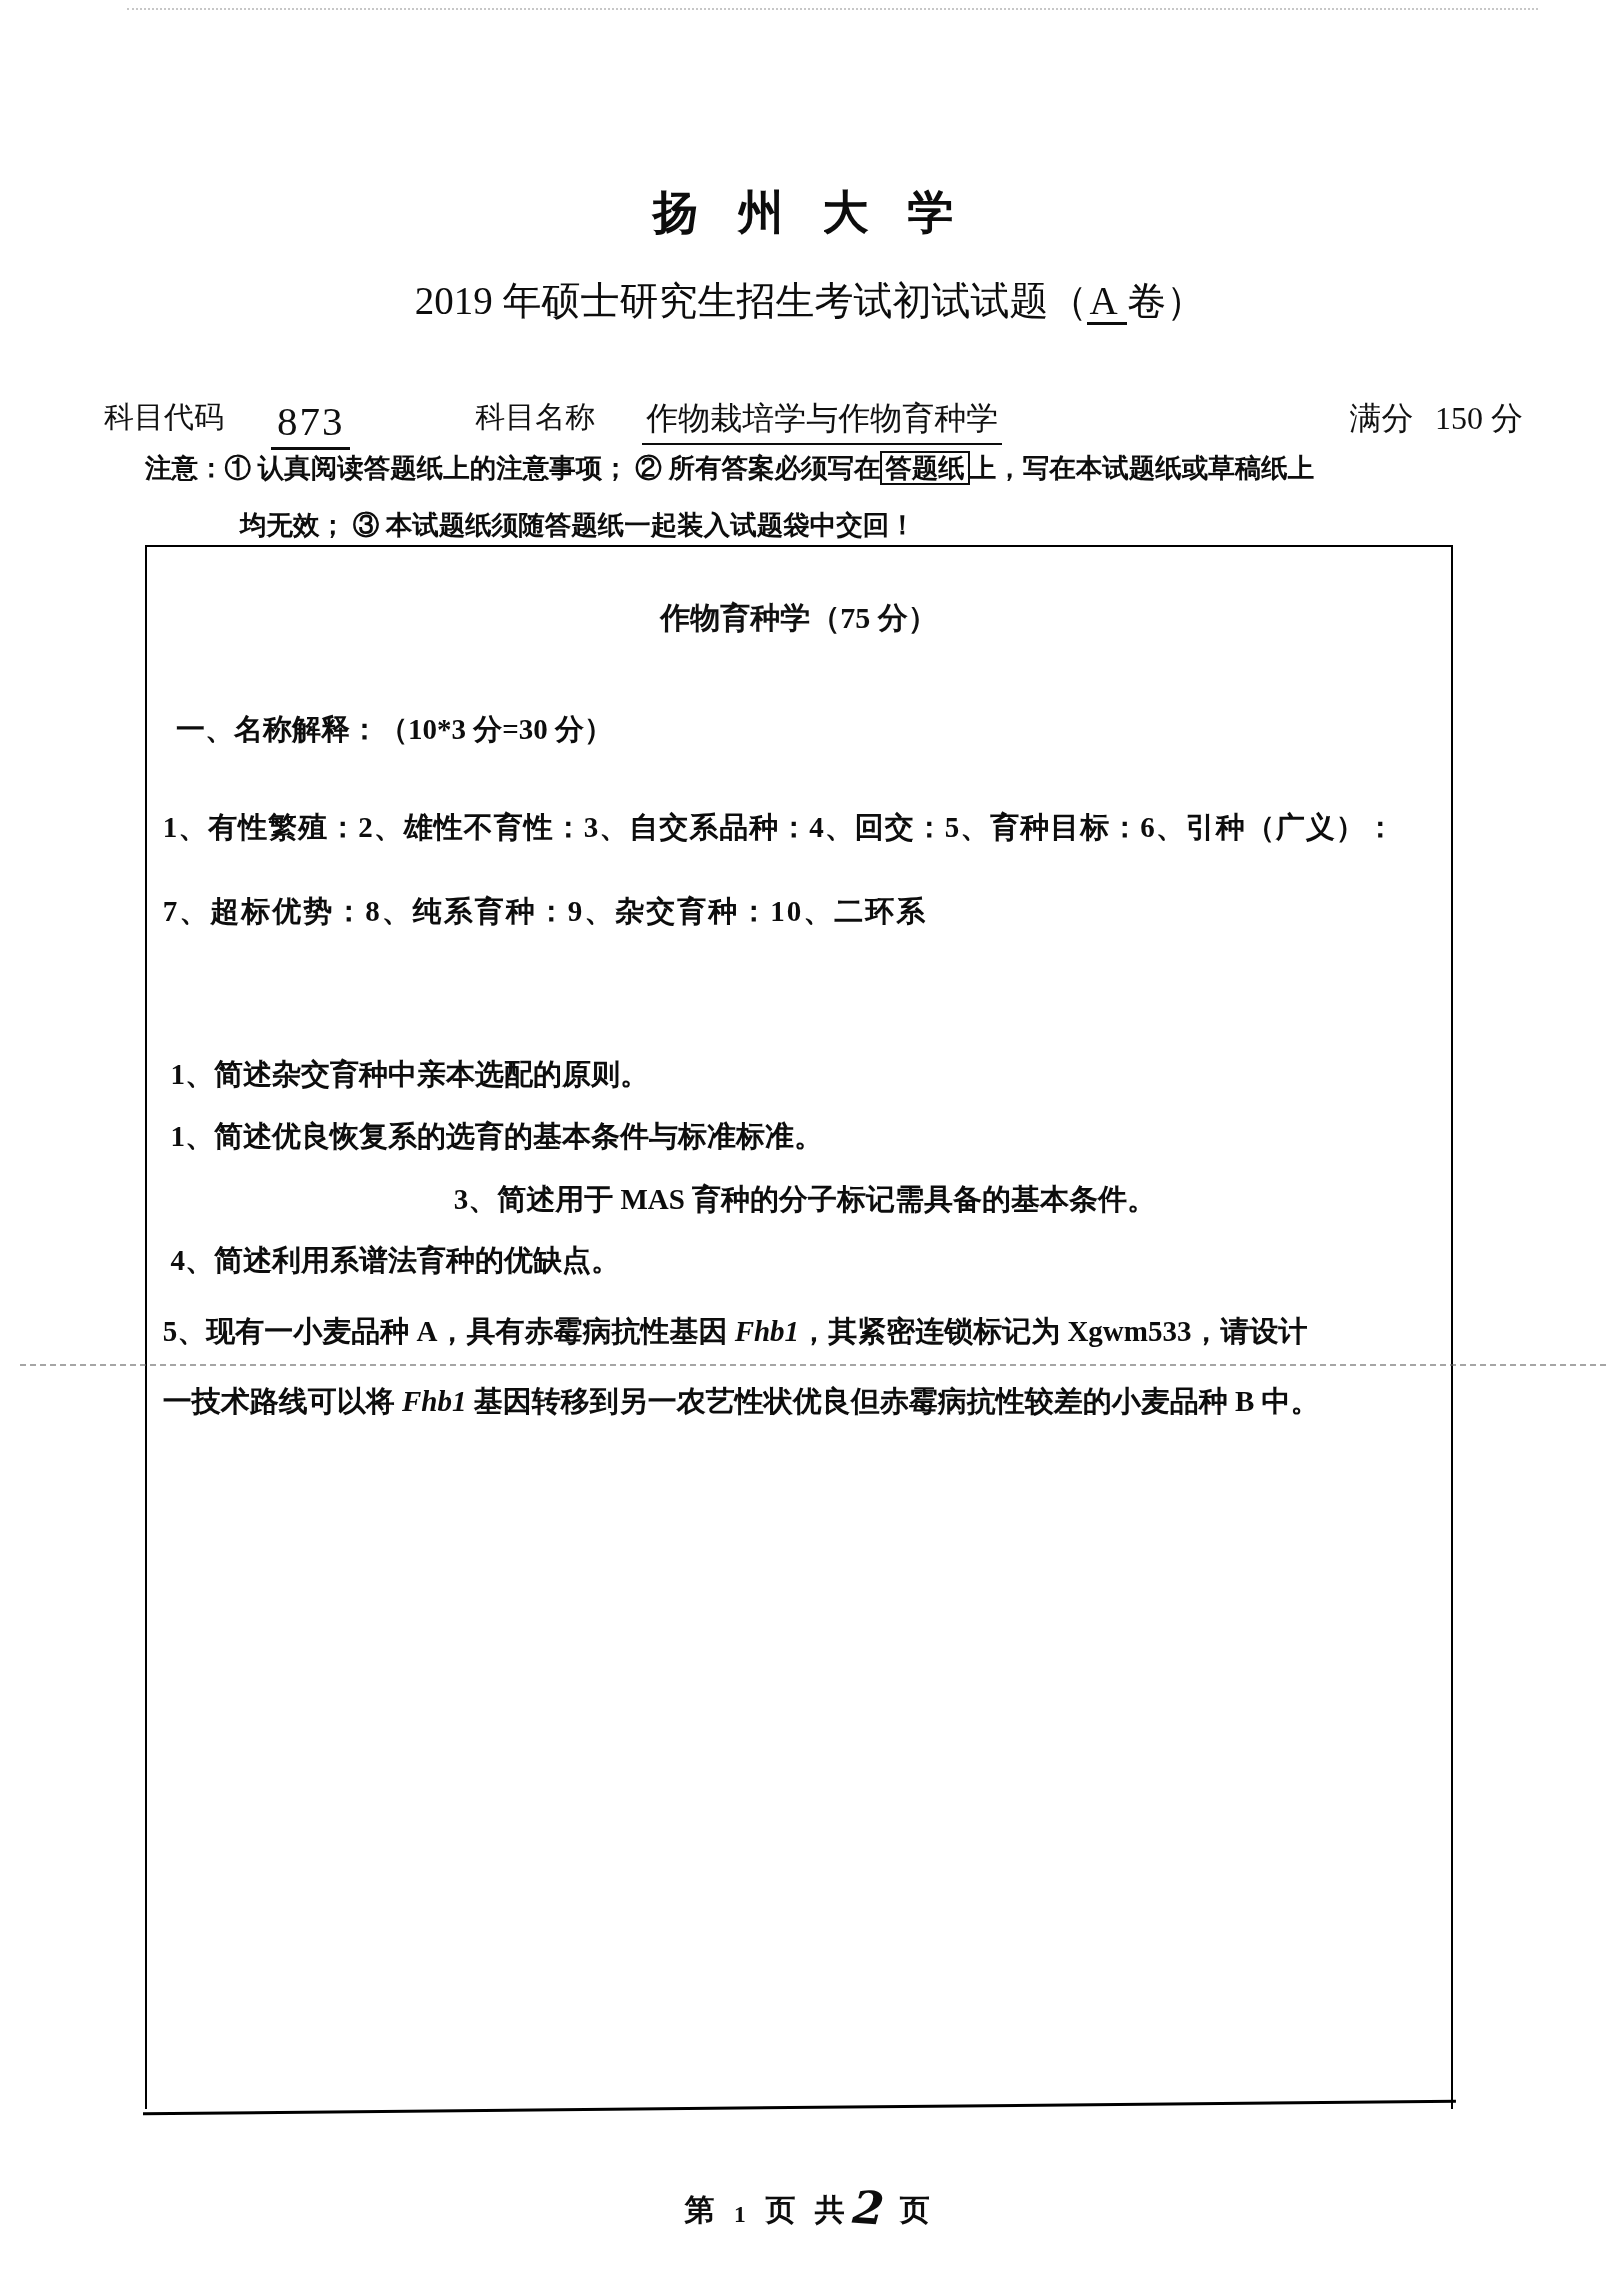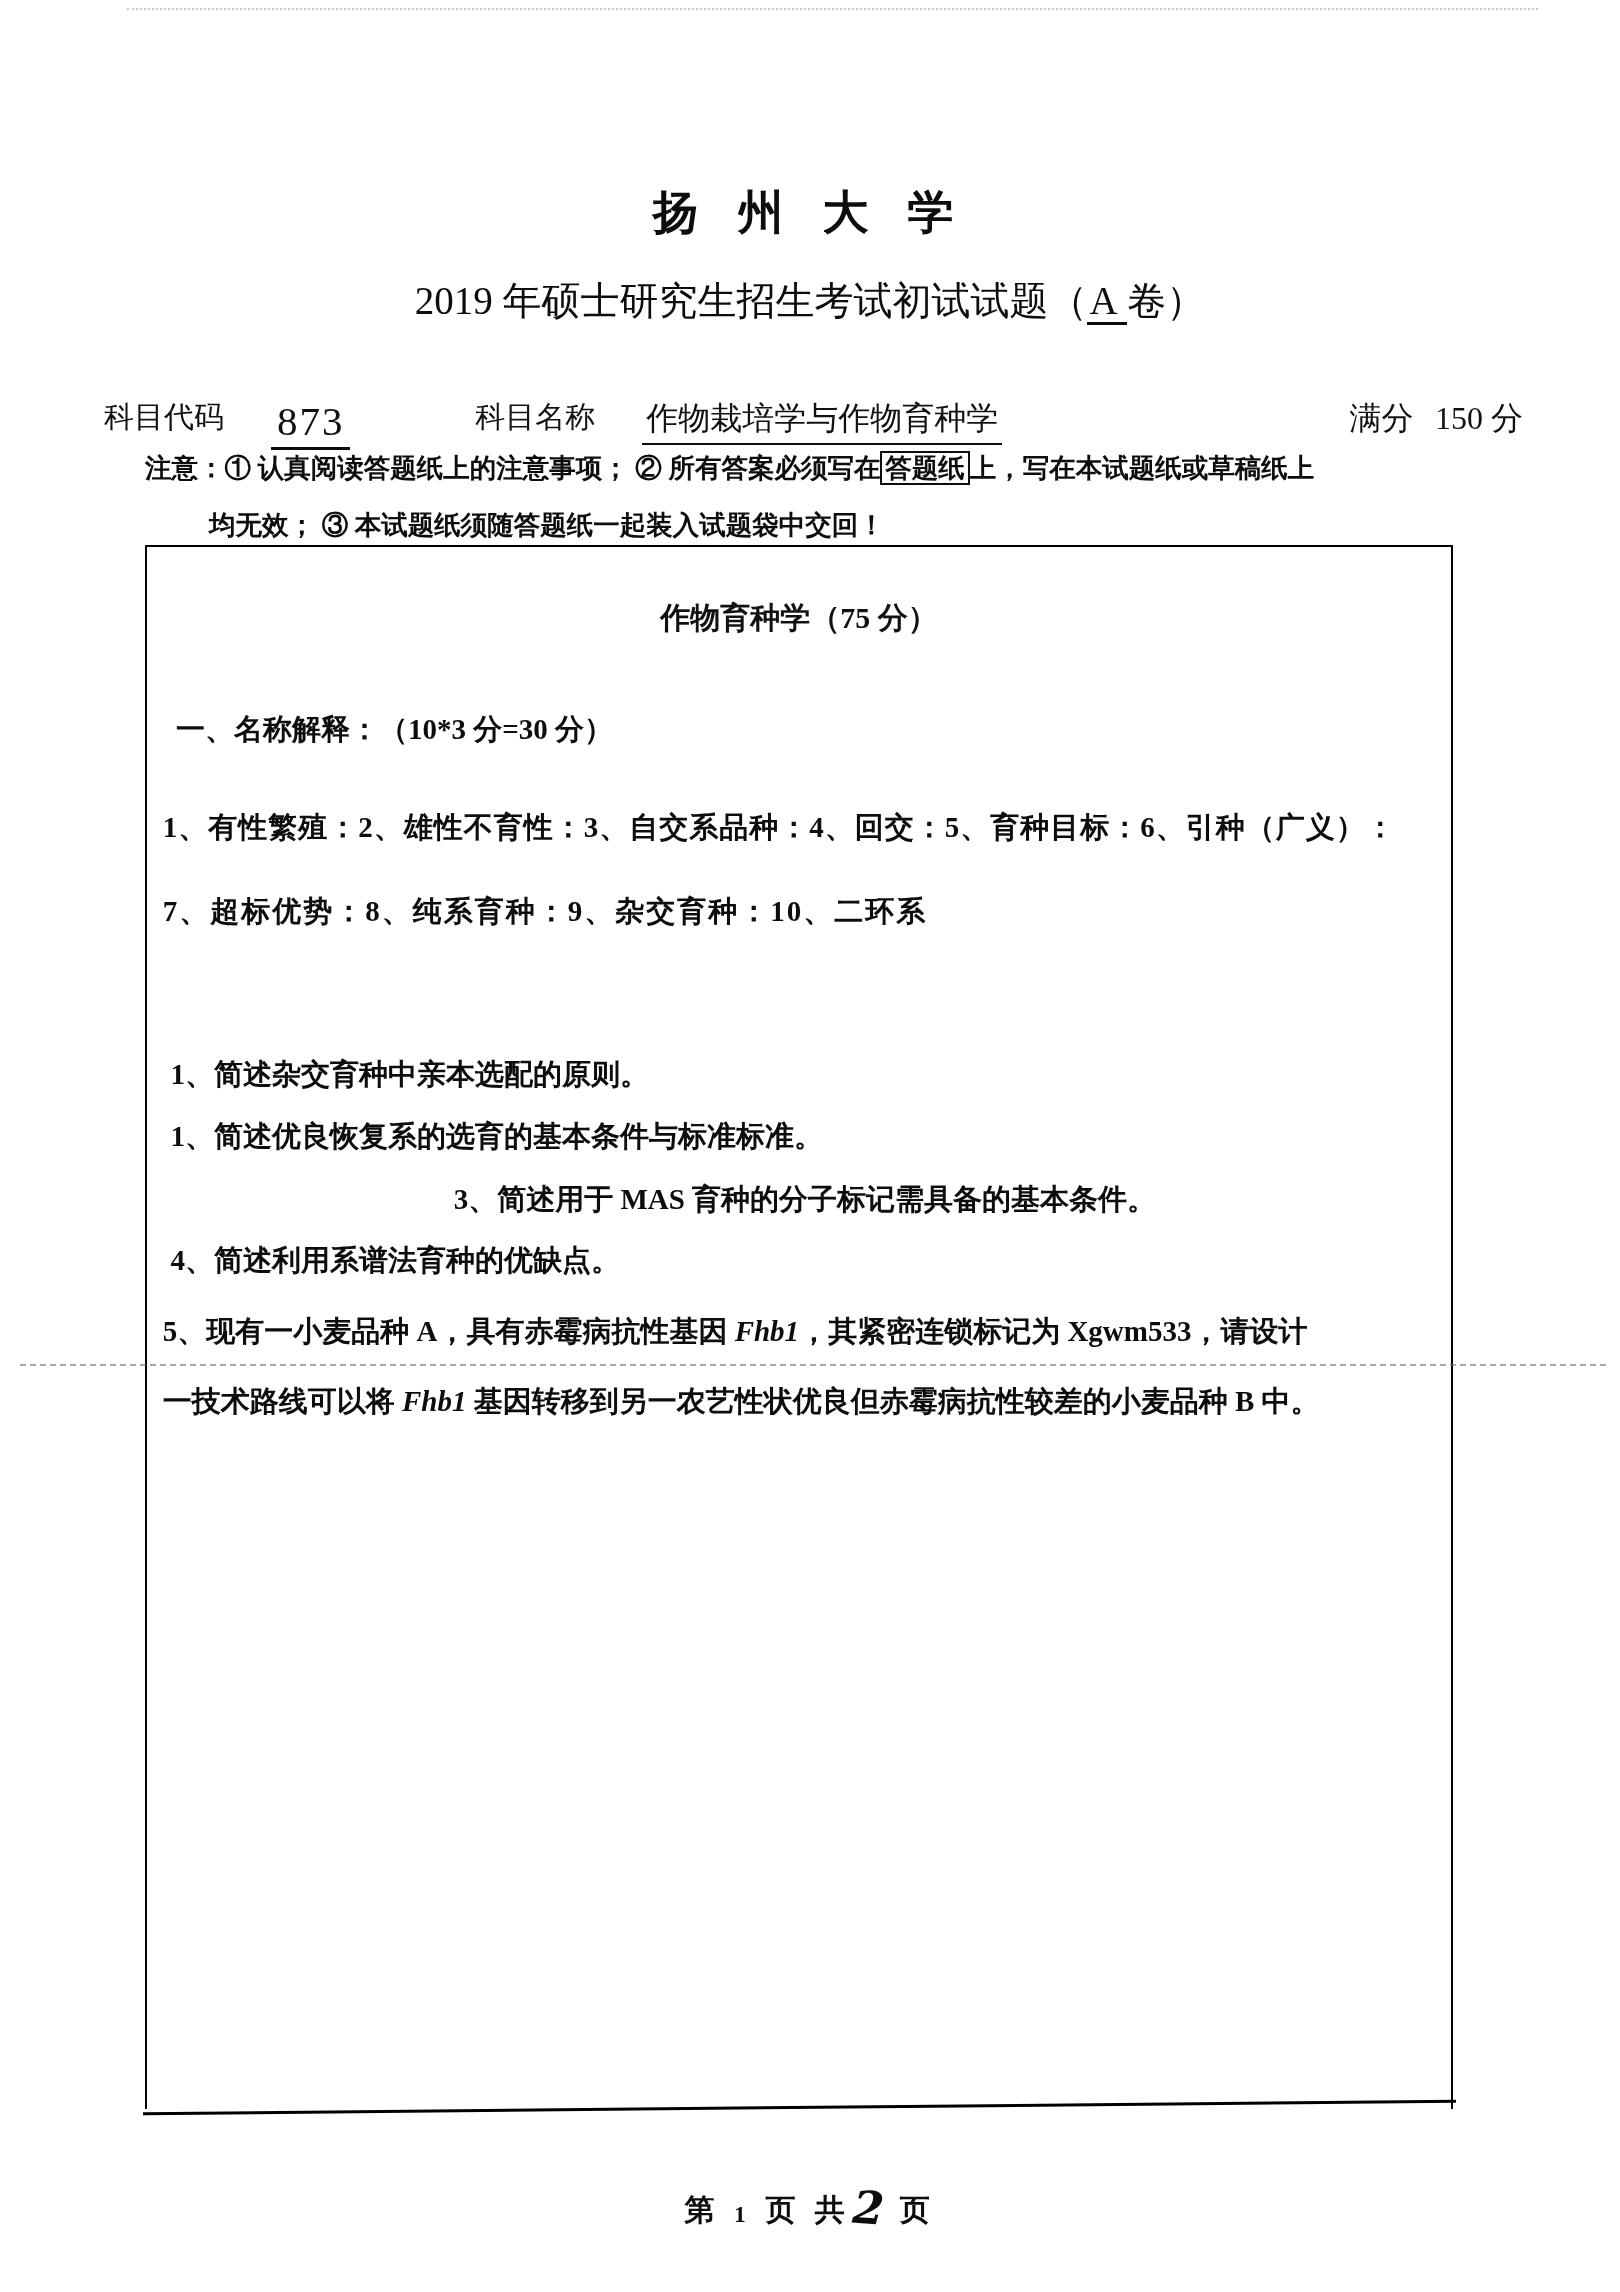--- a/index.html
+++ b/index.html
@@ -51,21 +51,21 @@
     margin-left: 47px; font-size: 32px;
     border-bottom: 2.9px solid #0d0d0d; padding: 0 3.9px 2px 3.9px;
   }
   .full-score { margin-left: auto; font-size: 32px; }
   .full-score .score-value { margin-left: 21.6px; }
   
   .notice {
     position: absolute; top: 451px; left: 145px; width: 1333px;
     font-size: 26.5px; font-weight: bold; line-height: 1.35; color: #0d0d0d;
   }
-  .notice .line2 { margin-top: 21.6px; margin-left: 64px; }
+  .notice .line2 { margin-top: 21.6px; margin-left: 95px; }
   .boxed-term { border: 2px solid #0d0d0d; padding: 0 2.9px; }
   
   .question-box {
     position: absolute; top: 545px; left: 145px; width: 1308px; height: 1564px;
     border: 2.9px solid #000; border-bottom: none;
   }
   .question-box-bottom {
     position: absolute; top: 2106px; left: 143px; width: 1313px; height: 0;
     border-top: 3.9px solid #000; transform: rotate(-0.55deg);
   }

